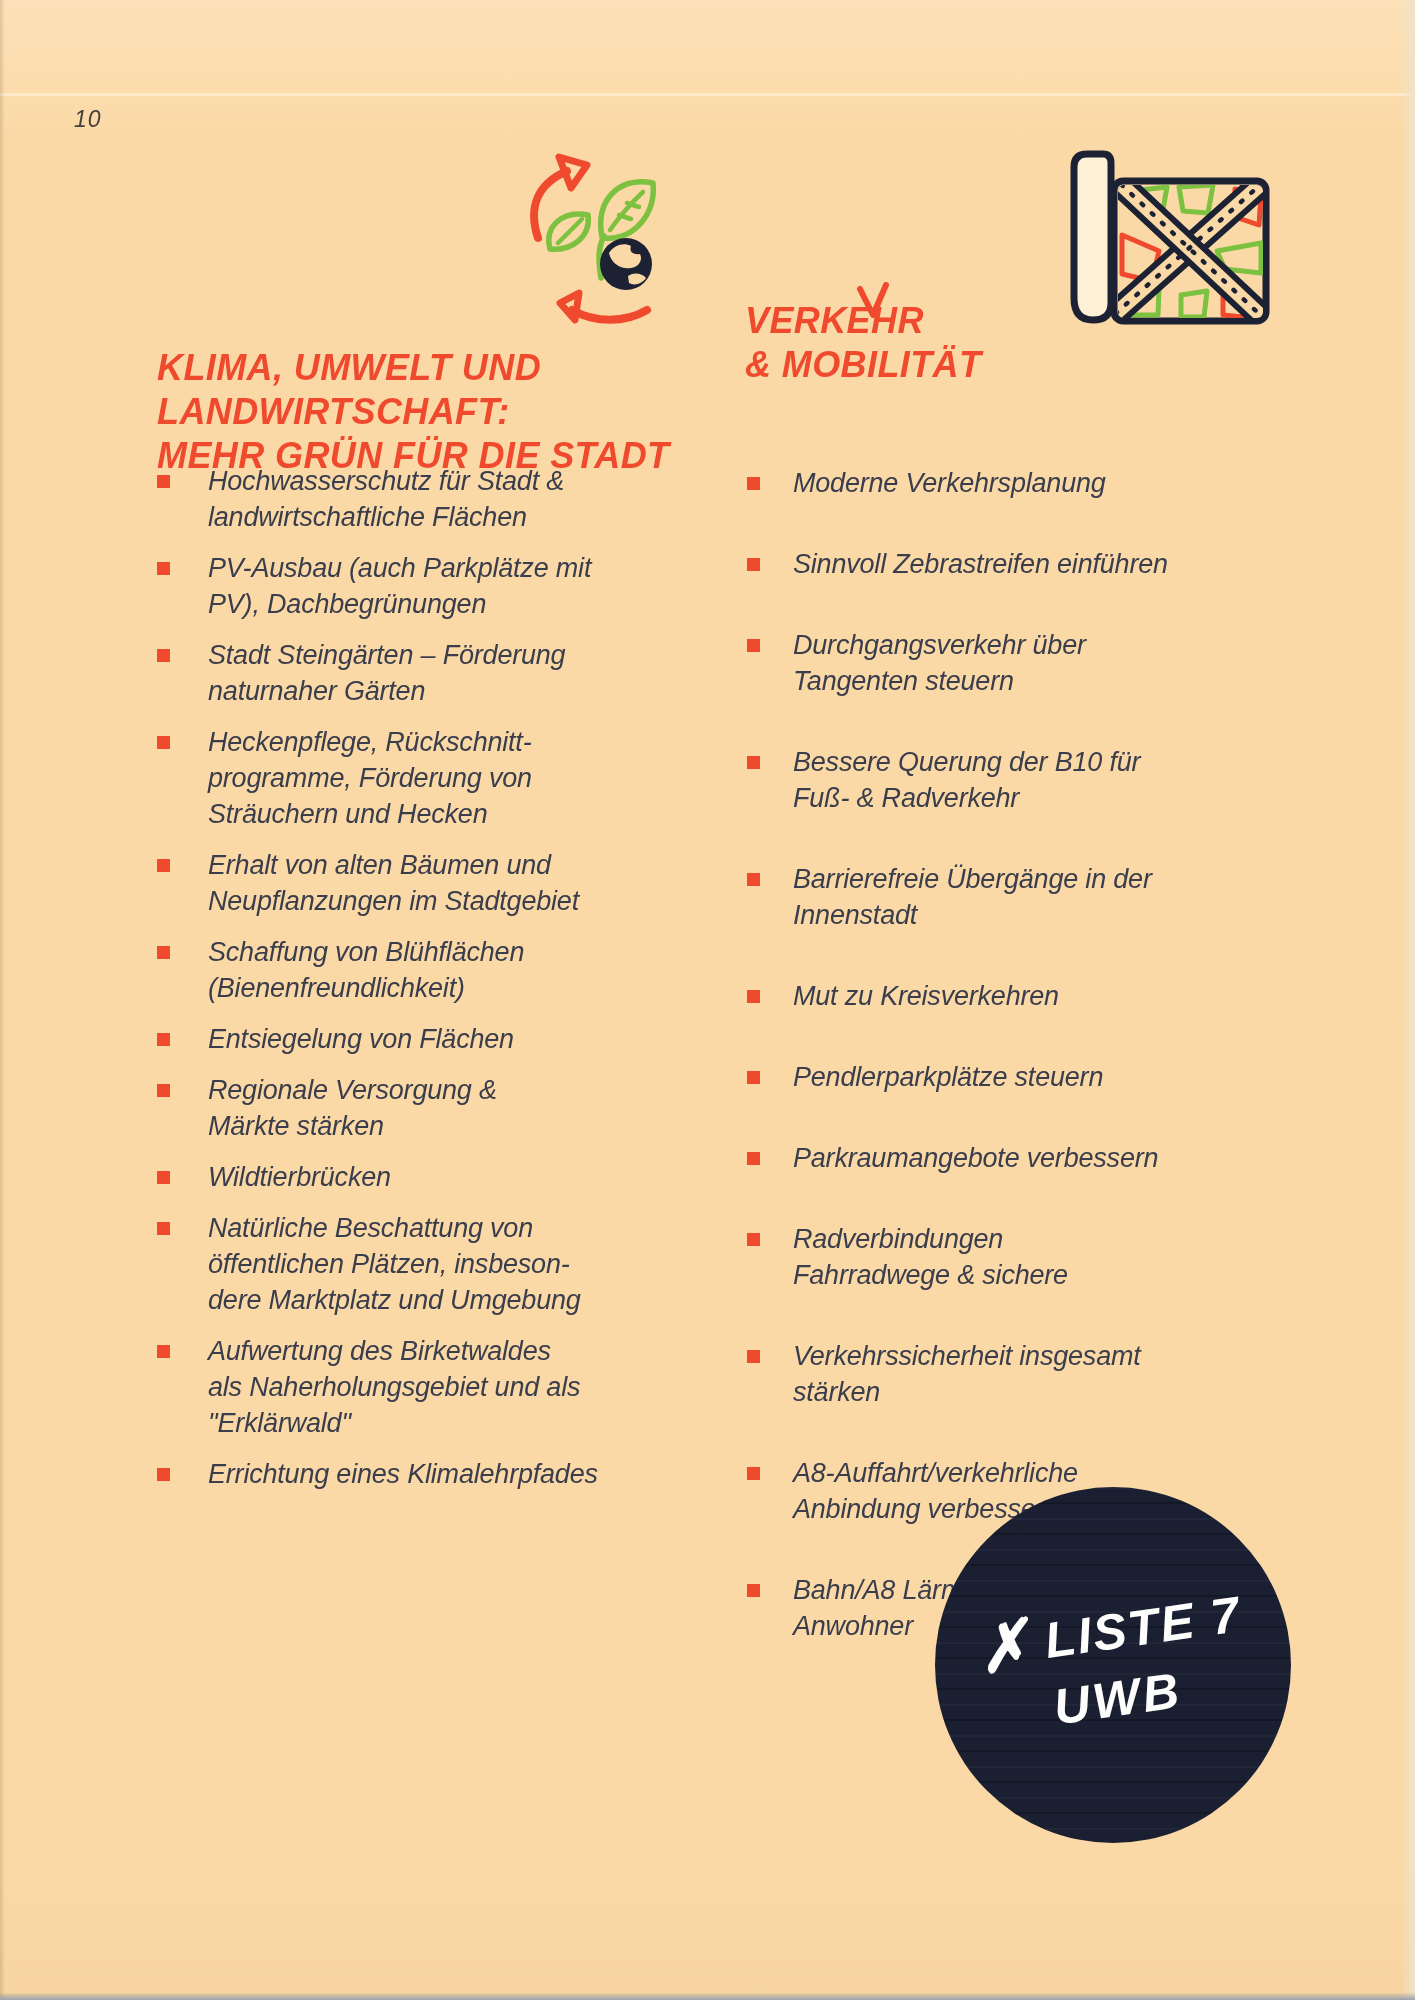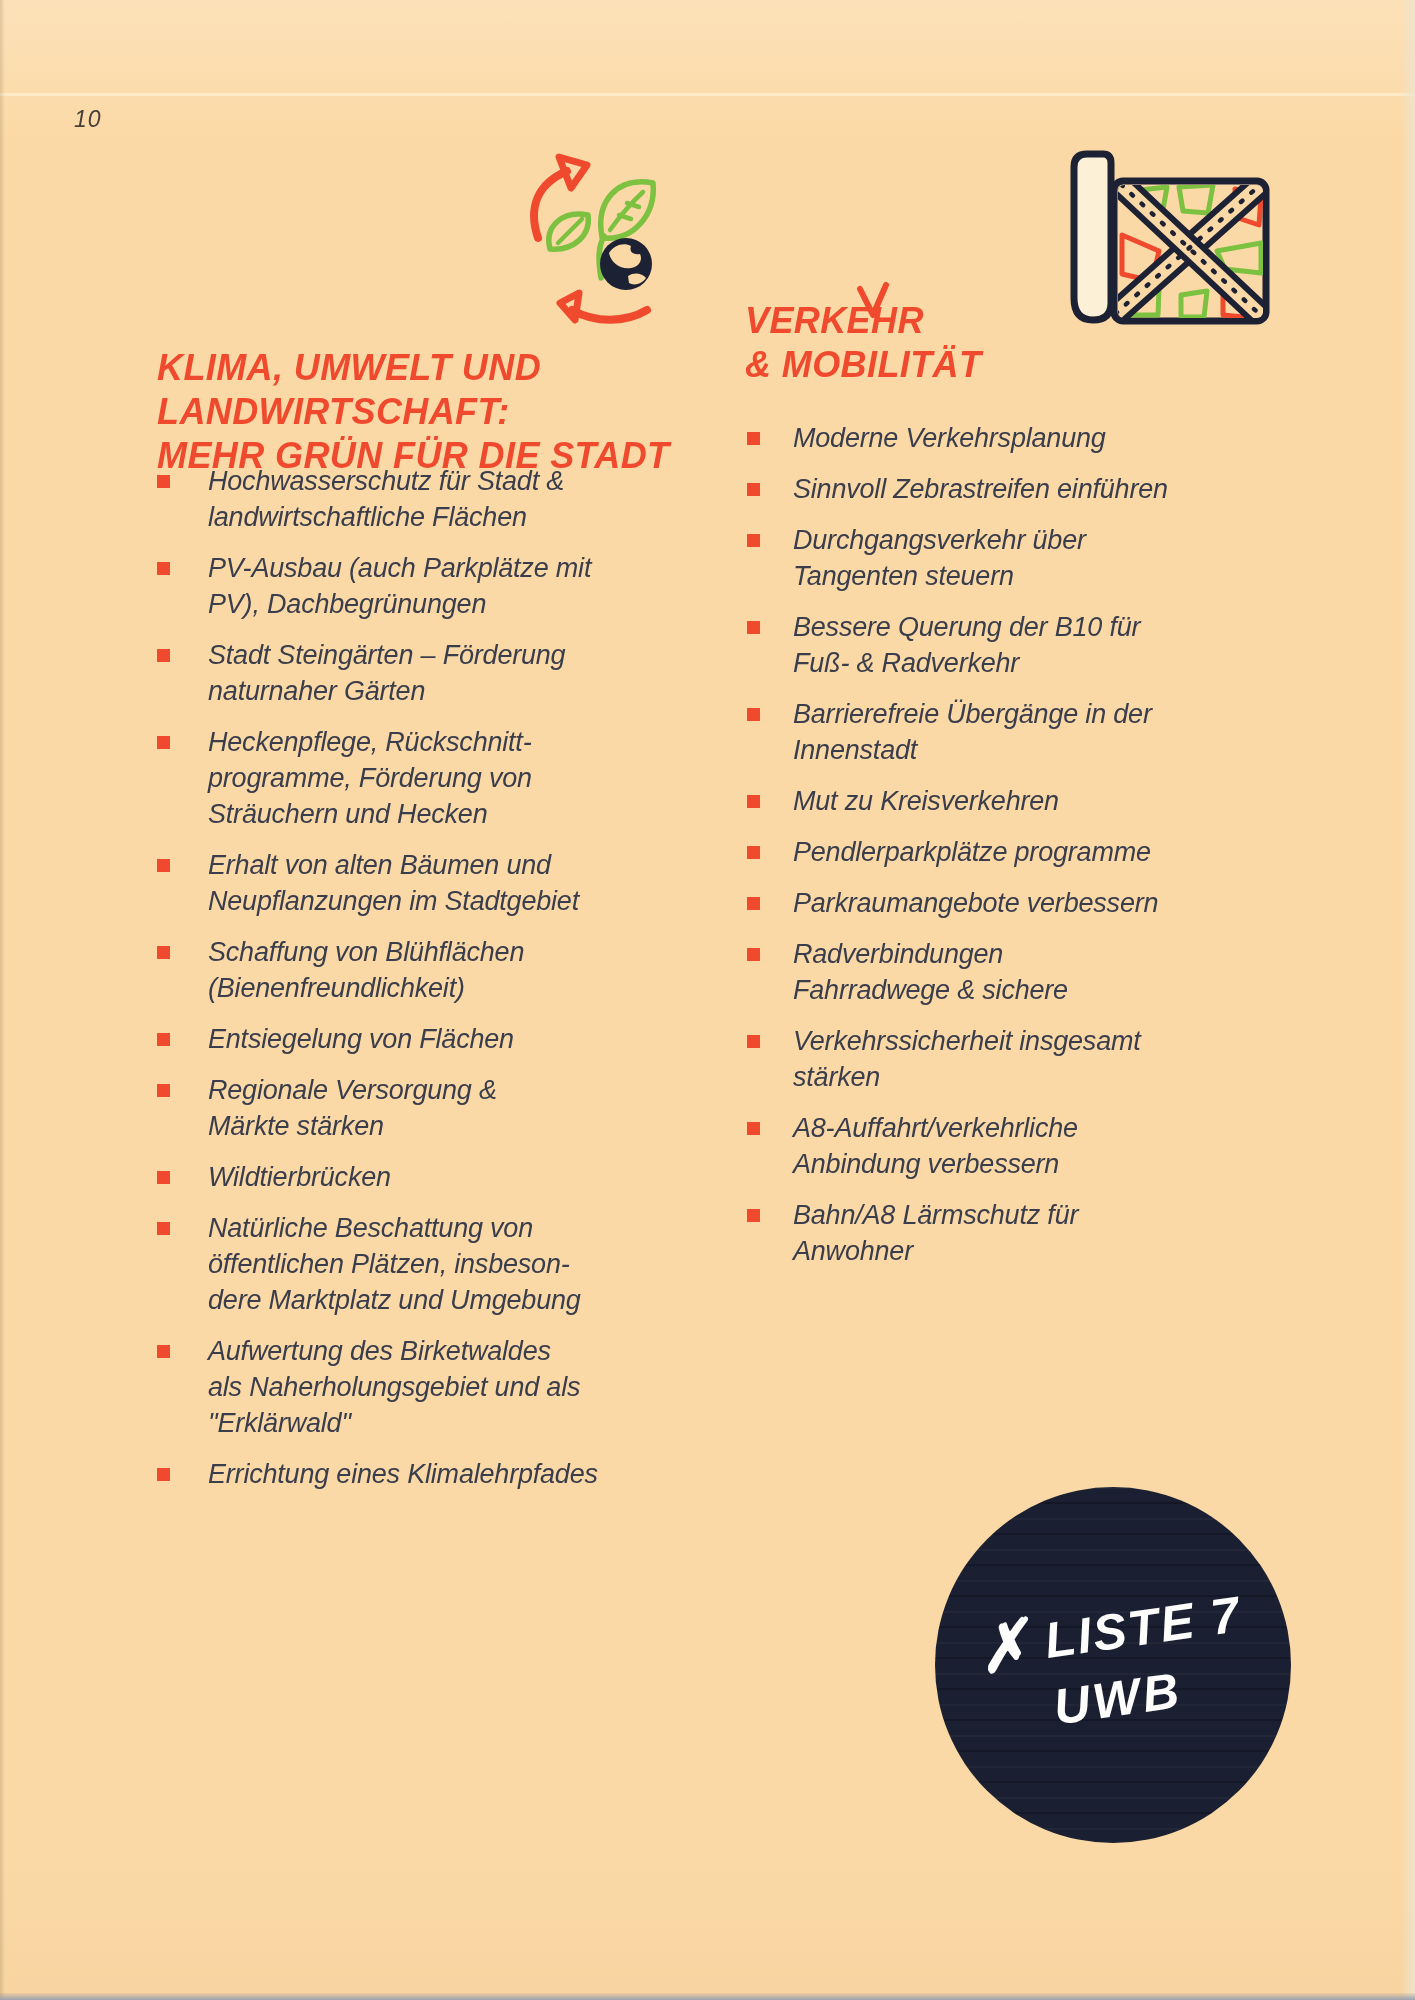--- a/index.html
+++ b/index.html
@@ -21,21 +21,21 @@
   .heading{color:var(--accent,#ef4a2e);font-weight:bold;font-size:36px;line-height:44px;letter-spacing:.4px;}
   .heading-left{left:157px;top:299px;width:540px;margin-top:47px;}
   .heading-right{left:745px;top:299px;width:420px;}
 
   
   .list{color:var(--ink,#3a3d4c);font-size:27px;line-height:36px;letter-spacing:-.2px;}
   .list-left{left:157px;top:463px;width:500px;}
   .list-right{left:747px;top:420px;width:450px;}
   .item{position:relative;margin-bottom:15px;}
   .list-left .item{padding-left:51px;}
-  .list-right .item{padding-left:46px;}
+  .list-right .item{padding-left:46px;margin-top:45px;}
   .bullet{position:absolute;left:0;top:12px;width:13px;height:13px;background:var(--accent,#ef4a2e);}
 
   
   .leaf-icon{left:525px;top:150px;width:150px;height:180px;}
   .v-mark{left:855px;top:282px;width:36px;height:40px;}
   .map-icon{left:1065px;top:145px;width:210px;height:185px;}
   .s-red{stroke:var(--accent,#ef4a2e);fill:none;stroke-linecap:round;stroke-linejoin:round;}
   .s-green{stroke:var(--green,#7cc140);fill:none;stroke-linecap:round;stroke-linejoin:round;}
   .s-navy{stroke:var(--navy,#1d2134);fill:none;stroke-linecap:round;stroke-linejoin:round;}
   .f-navy{fill:var(--navy,#1d2134);}
@@ -247,21 +247,21 @@
     </div>
     <div class="item">
       <span class="bullet"></span>
       <div>
         <div>Mut zu Kreisverkehren</div>
       </div>
     </div>
     <div class="item">
       <span class="bullet"></span>
       <div>
-        <div>Pendlerparkplätze programme</div>
+        <div>Pendlerparkplätze steuern</div>
       </div>
     </div>
     <div class="item">
       <span class="bullet"></span>
       <div>
         <div>Parkraumangebote verbessern</div>
       </div>
     </div>
     <div class="item">
       <span class="bullet"></span>

